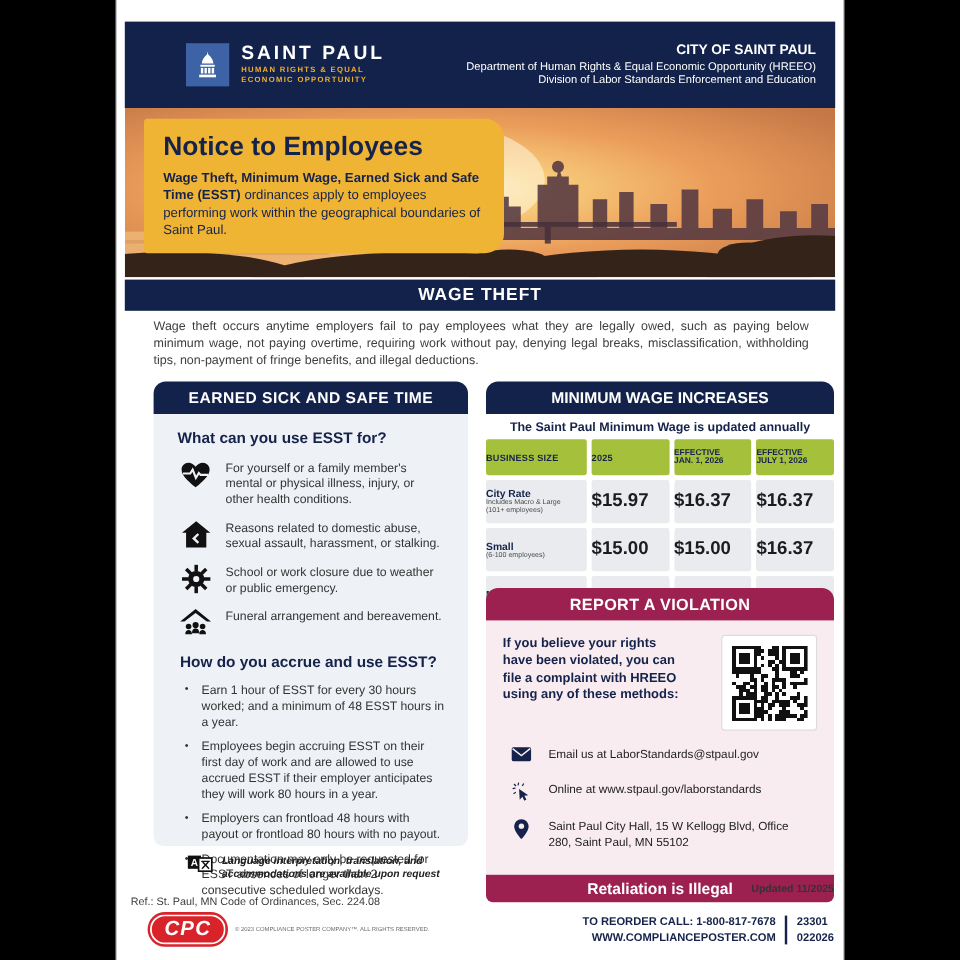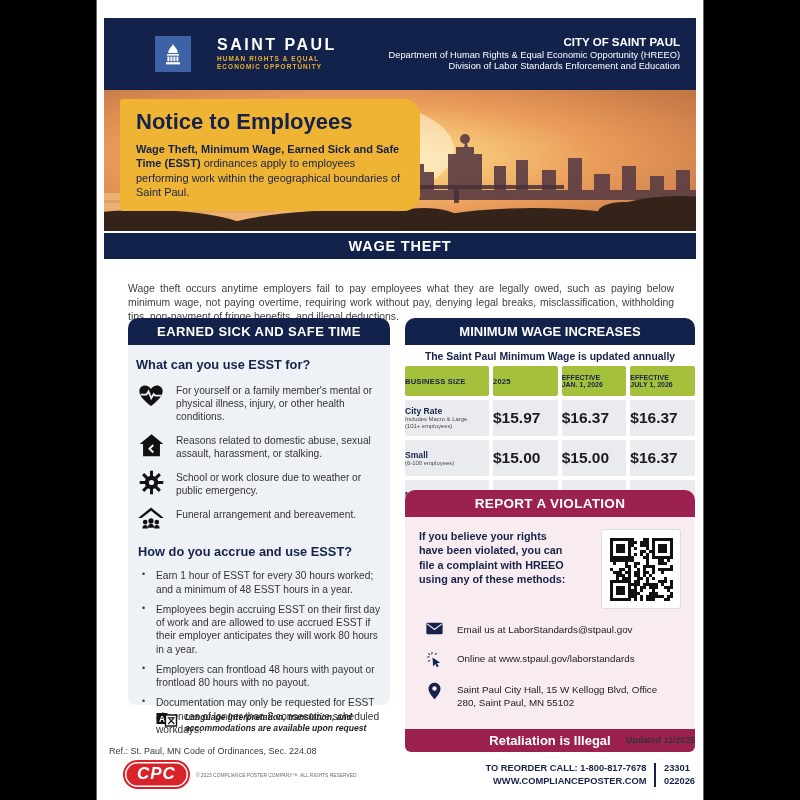--- a/index.html
+++ b/index.html
@@ -11,21 +11,21 @@
   .page{
     position:relative;width:606px;height:800px;margin-left:97px;
     background:#ffffff;box-shadow:0 0 0 1px #6a6a6a;
   }
   
   .masthead{
     position:absolute;left:7px;top:18px;width:592px;height:72px;
     background:#12224b;display:flex;align-items:center;justify-content:space-between;
     padding:0 16px;box-sizing:border-box;
   }
-  .brand{display:flex;align-items:center;gap:26px;padding-left:35px;}
+  .brand{display:flex;align-items:center;gap:10px;padding-left:35px;}
   .brand-badge{width:36px;height:36px;background:#3d63a6;display:flex;align-items:center;justify-content:center;}
   .brand-text{line-height:1.05;}
   .brand-name{color:#ffffff;font-weight:bold;font-size:16px;letter-spacing:2.5px;}
   .brand-sub{color:#f1ae2b;font-weight:bold;font-size:6.4px;letter-spacing:1.1px;margin-top:2px;}
   .mast-right{text-align:right;color:#ffffff;line-height:1.25;}
   .mast-right .l1{font-weight:bold;font-size:11.5px;}
   .mast-right .l2,.mast-right .l3{font-size:9.3px;}
   
   .hero{position:absolute;left:7px;top:90px;width:592px;height:141px;overflow:hidden;}
   .hero svg.art{position:absolute;left:0;top:0;width:100%;height:100%;}
@@ -37,32 +37,32 @@
   .notice-title{font-size:22px;font-weight:bold;margin:0 0 7px 0;}
   .notice-body{font-size:11px;line-height:1.3;}
   .notice-body .b{font-weight:bold;}
   
   .band{
     position:absolute;left:7px;top:233px;width:592px;height:26px;background:#12224b;
     color:#fff;font-weight:bold;font-size:14.5px;letter-spacing:.8px;
     display:flex;align-items:center;justify-content:center;
   }
   .wt-par{
-    position:absolute;left:31px;top:282px;width:546px;
+    position:absolute;left:31px;top:266px;width:546px;
     font-size:10.4px;line-height:1.34;color:#3e3e3e;text-align:justify;
   }
   
   .esst-head{
     position:absolute;left:31px;top:318px;width:262px;height:27px;background:#12224b;
     border-radius:10px 10px 0 0;color:#fff;font-weight:bold;font-size:13px;letter-spacing:.4px;
     display:flex;align-items:center;justify-content:center;box-sizing:border-box;
   }
   .esst-body{
     position:absolute;left:31px;top:345px;width:262px;height:360px;background:#eef1f6;
-    border-radius:0 0 8px 8px;box-sizing:border-box;padding:10px 8px;
+    border-radius:0 0 8px 8px;box-sizing:border-box;padding:10px 20px;
   }
   .q-head{font-size:12.8px;font-weight:bold;color:#15224a;margin:2px 0 10px 0;}
   .use-row{display:flex;gap:10px;margin-bottom:9px;align-items:flex-start;}
   .use-ico{flex:0 0 30px;display:flex;justify-content:center;}
   .use-txt{font-size:10.2px;line-height:1.28;color:#333;padding-top:2px;}
   .q-head2{font-size:12.8px;font-weight:bold;color:#15224a;margin:14px 0 10px 2px;}
   .bullets{margin:0;padding:0 0 0 6px;list-style:none;}
   .bullets li{
     position:relative;padding-left:14px;font-size:10.2px;line-height:1.3;color:#333;margin-bottom:7px;
   }

